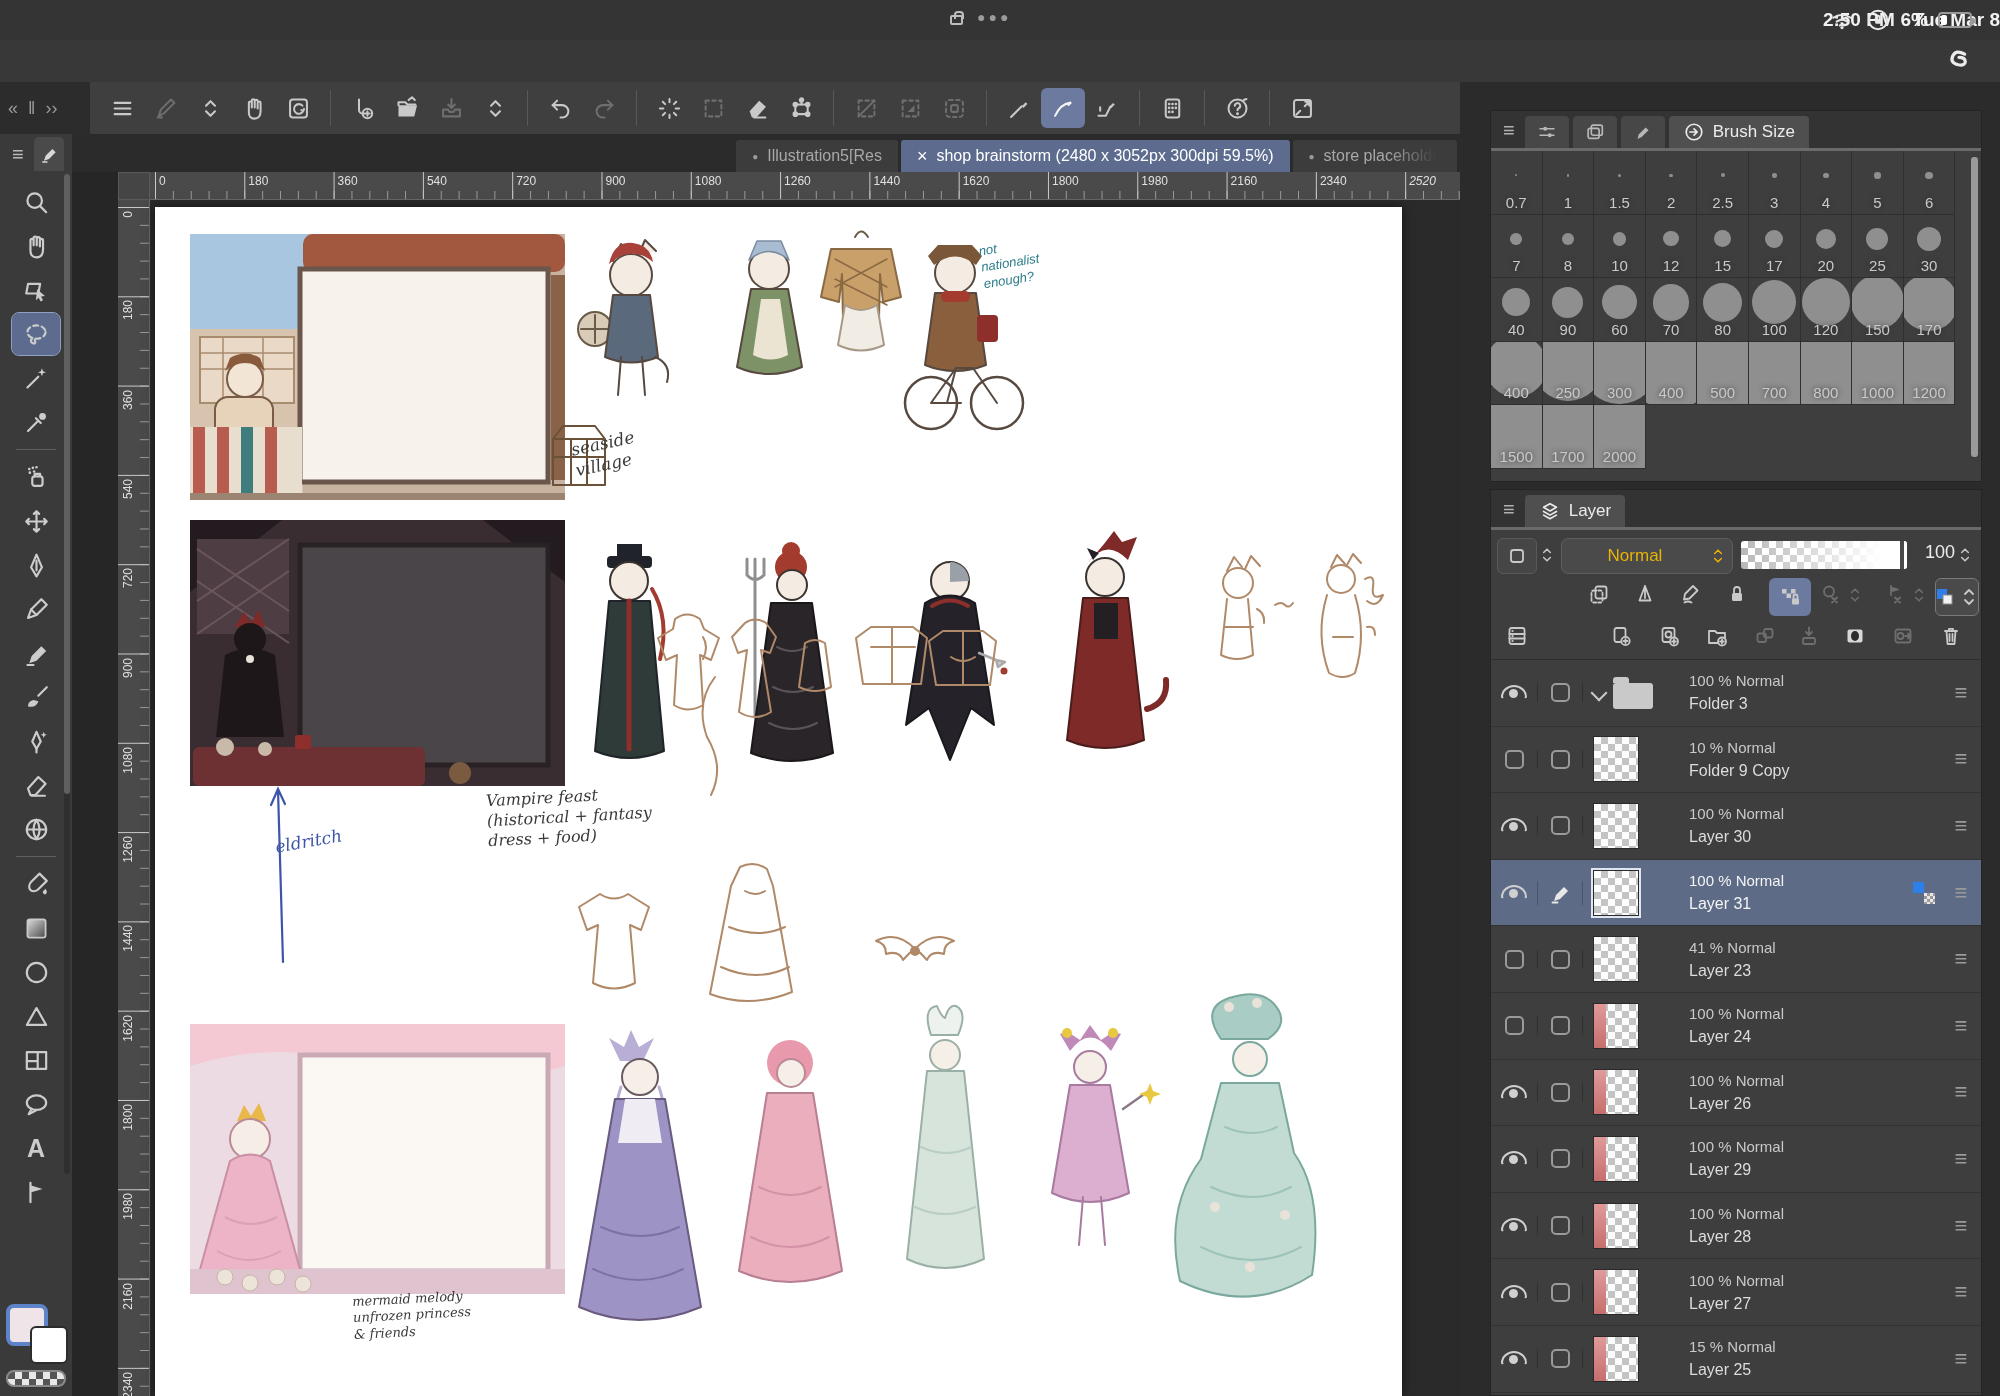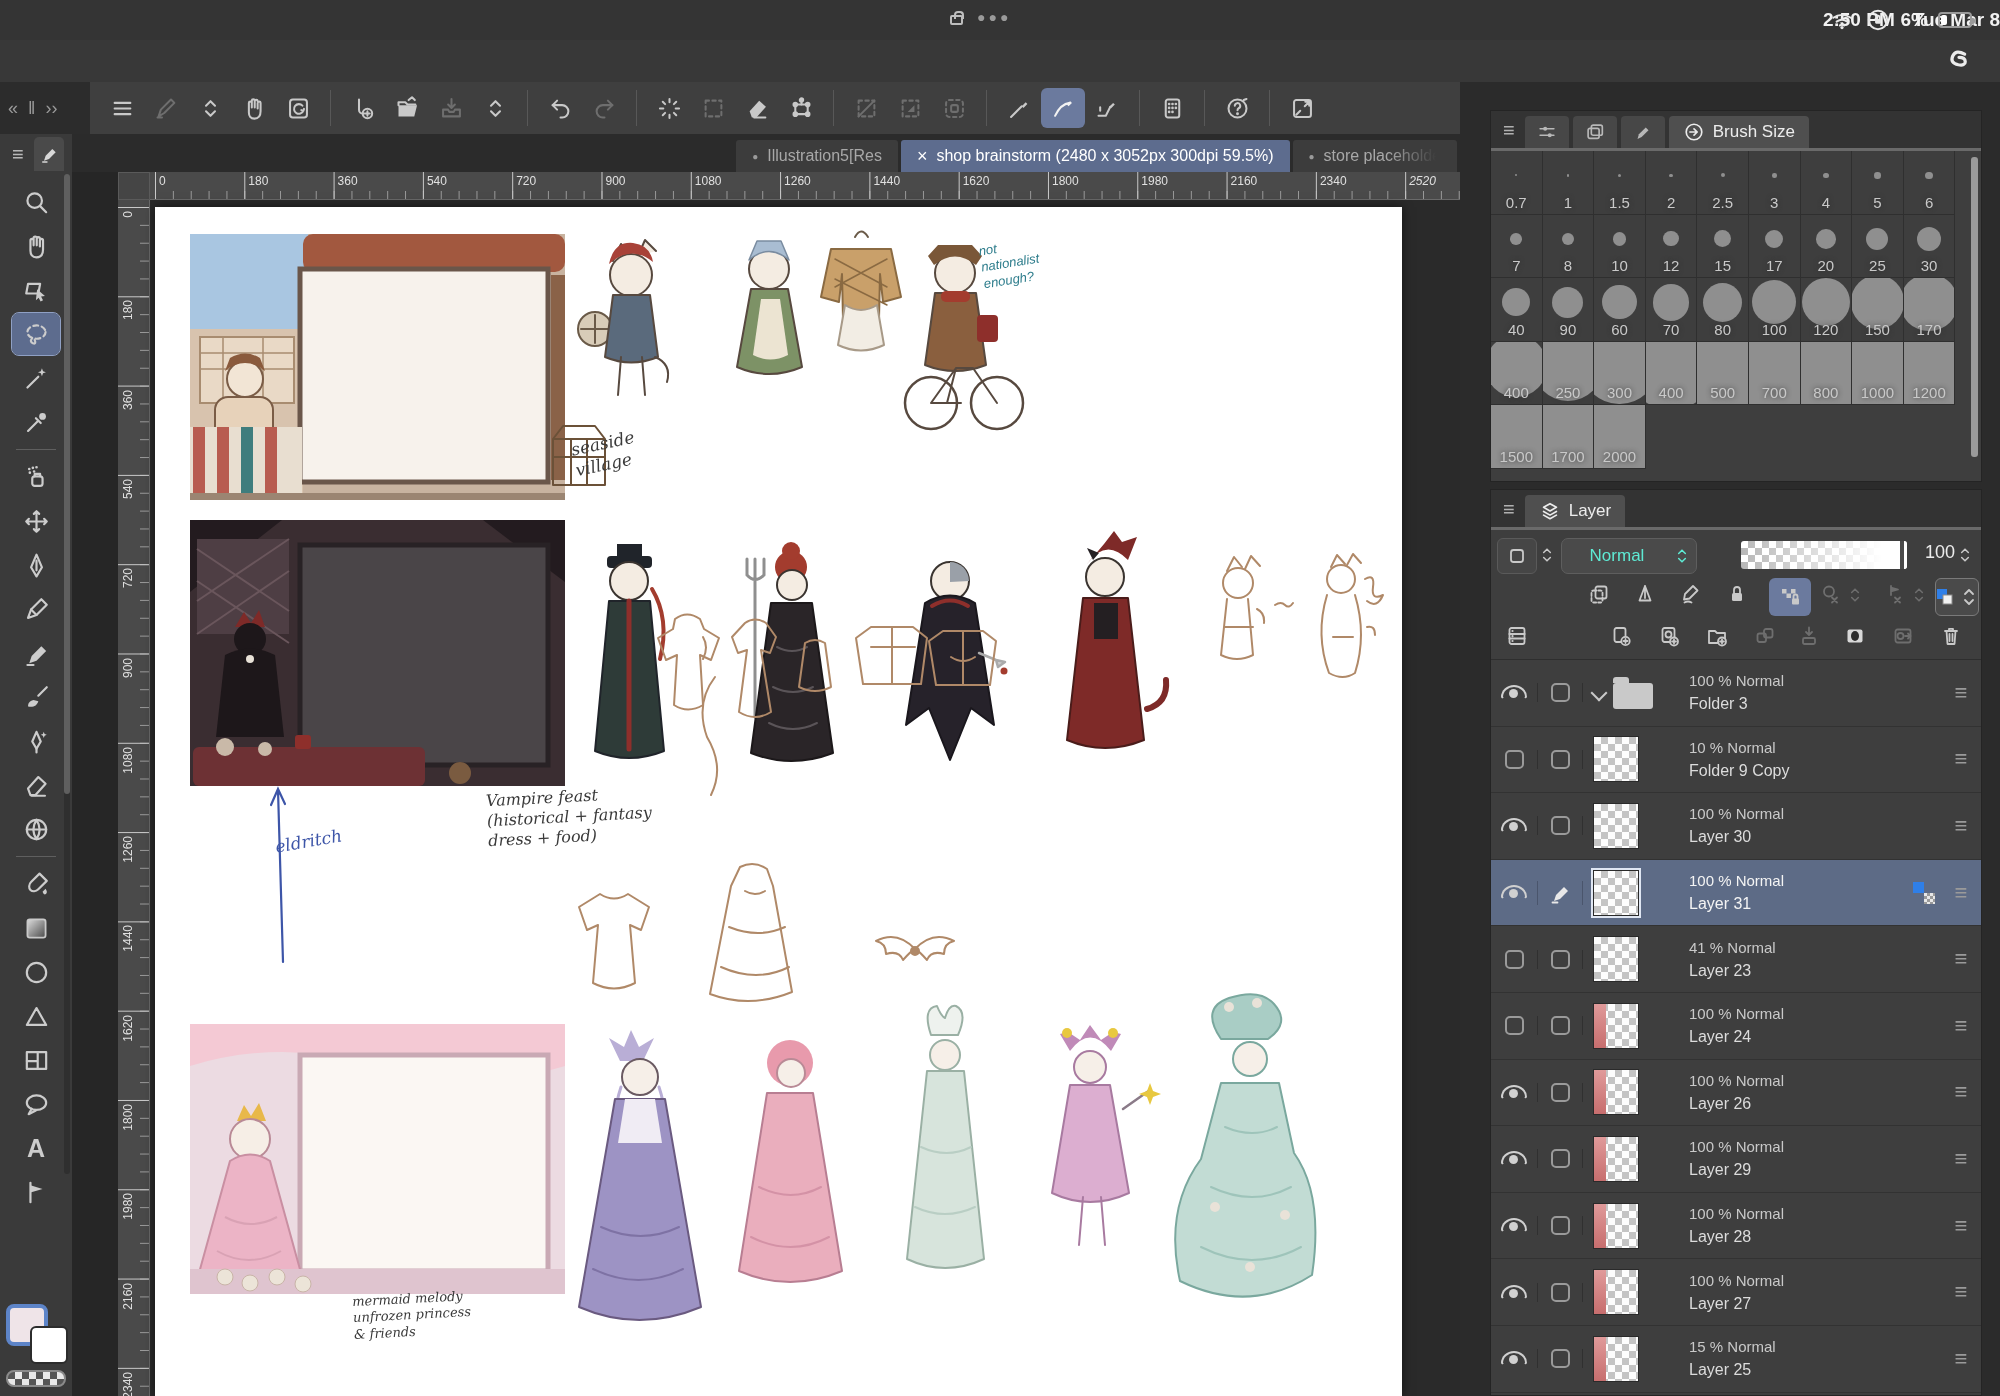--- a/index.html
+++ b/index.html
@@ -140,22 +140,22 @@
   .blabel { position:absolute; bottom:3px; width:100%; text-align:center; font-size:15px; color:#c9c9c9;
             text-shadow:0 0 5px rgba(45,45,45,.9); }
   #brush-scroll { position:absolute; right:3px; top:6px; width:7px; height:300px; background:#9a9a9a; border-radius:3px; }
 
   
   #layer-controls { position:relative; height:130px; border-bottom:1px solid #2e2e2e; }
   .lc-btn { position:absolute; display:flex; align-items:center; justify-content:center; color:#c9c9c9; }
   .lc-btn svg { width:24px; height:24px; }
   .lc-btn.dim { color:#6e6e6e; }
   .lc-box { border:1px solid #5a5a5a; border-radius:6px; background:#464646; }
-  #blend-select { position:absolute; left:70px; top:8px; width:136px; height:36px; background:#4a4a4a;
-                  border:1px solid #5e5e5e; border-radius:7px; display:flex; align-items:center; color:#5eead4; font-size:17px; }
+  #blend-select { position:absolute; left:70px; top:8px; width:172px; height:36px; background:#4a4a4a;
+                  border:1px solid #5e5e5e; border-radius:7px; display:flex; align-items:center; color:#eab308; font-size:17px; }
   #blend-select .lbl { flex:1; text-align:center; }
   #opacity-slider { position:absolute; left:250px; top:11px; width:166px; height:28px; border-radius:3px;
       background:repeating-conic-gradient(#b8b8b8 0 25%, #fff 0 50%); background-size:14px 14px; overflow:hidden; }
   #opacity-slider .grad { position:absolute; inset:0; background:linear-gradient(90deg, rgba(255,255,255,0), #fff 85%); }
   #opacity-slider .handle { position:absolute; right:3px; top:0; width:4px; height:28px; background:#4a4a4a; }
   #opacity-value { position:absolute; left:422px; top:12px; width:42px; text-align:right; color:#ececec; font-size:18px; }
   .stepper svg { width:20px; height:26px; }
   .hl-blue { background:#6b7a9e; border-radius:6px; }
   .boxed { border:1px solid #7a7a7a; border-radius:6px; background:#4a4a4a; }
 

